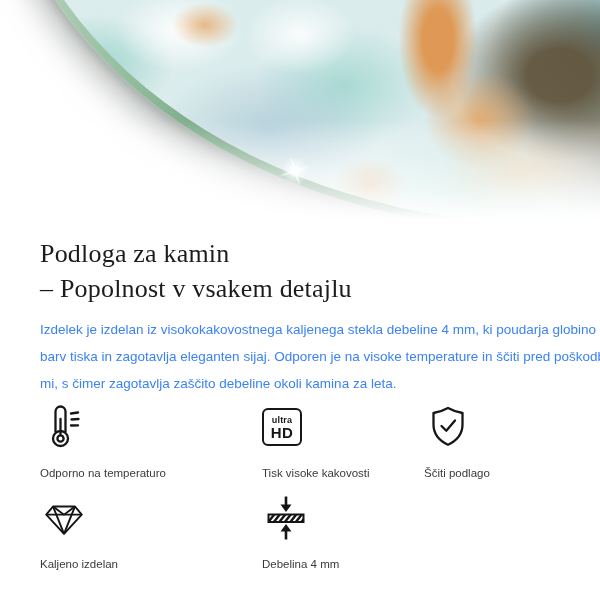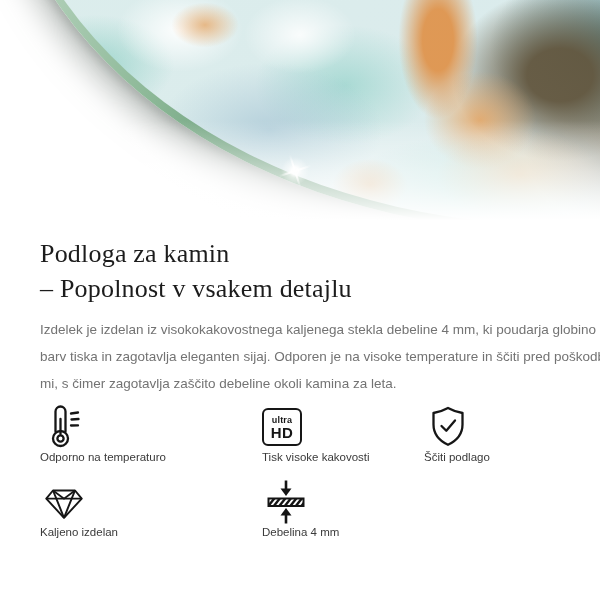--- a/index.html
+++ b/index.html
@@ -43,28 +43,28 @@
   .sparkle::after{content:"";position:absolute;left:15.8px;top:0;width:2.4px;height:34px;border-radius:2px;
     background:linear-gradient(to bottom, rgba(255,255,255,0), #fff 38%, #fff 62%, rgba(255,255,255,0));}
   .fade{position:absolute;inset:0;
     background:linear-gradient(to bottom, rgba(255,255,255,0) 0 52%, rgba(255,255,255,.6) 74%, #ffffff 95%);}
 
   
   .content{padding:0 20px 0 40px;}
   .title{margin:4px 0 0;font-family:"Liberation Serif","DejaVu Serif",serif;font-weight:400;
     font-size:26px;line-height:35px;color:#1c1c1c;letter-spacing:.2px;}
   .title span{display:block;}
-  .desc{margin:10px 0 0;font-size:13.5px;line-height:27px;color:#737373;}
+  .desc{margin:10px 0 0;font-size:13.5px;line-height:27px;color:#3b82f6;}
   .desc span{display:block;white-space:nowrap;}
 
   
   .features{display:grid;grid-template-columns:222px 162px 216px;row-gap:14px;margin-top:6px;}
   .feature{display:flex;flex-direction:column;align-items:flex-start;}
   .icon-box{height:48px;display:flex;align-items:center;justify-content:center;}
-  .feature-label{margin-top:0;font-size:11.5px;color:#3a3a3a;line-height:13px;}
+  .feature-label{margin-top:16px;font-size:11.5px;color:#3a3a3a;line-height:13px;}
   svg.ic{stroke:#161616;fill:none;stroke-width:2.3;}
   .hd-badge{width:36px;height:34px;border:2.3px solid #161616;border-radius:6px;
     display:flex;flex-direction:column;align-items:center;justify-content:center;color:#161616;}
   .hd-top{font-size:9px;font-weight:600;line-height:10px;letter-spacing:.2px;}
   .hd-bottom{font-size:15px;font-weight:800;line-height:15px;letter-spacing:.3px;}
 </style>
 </head>
 <body>
 
 <div class="page">

